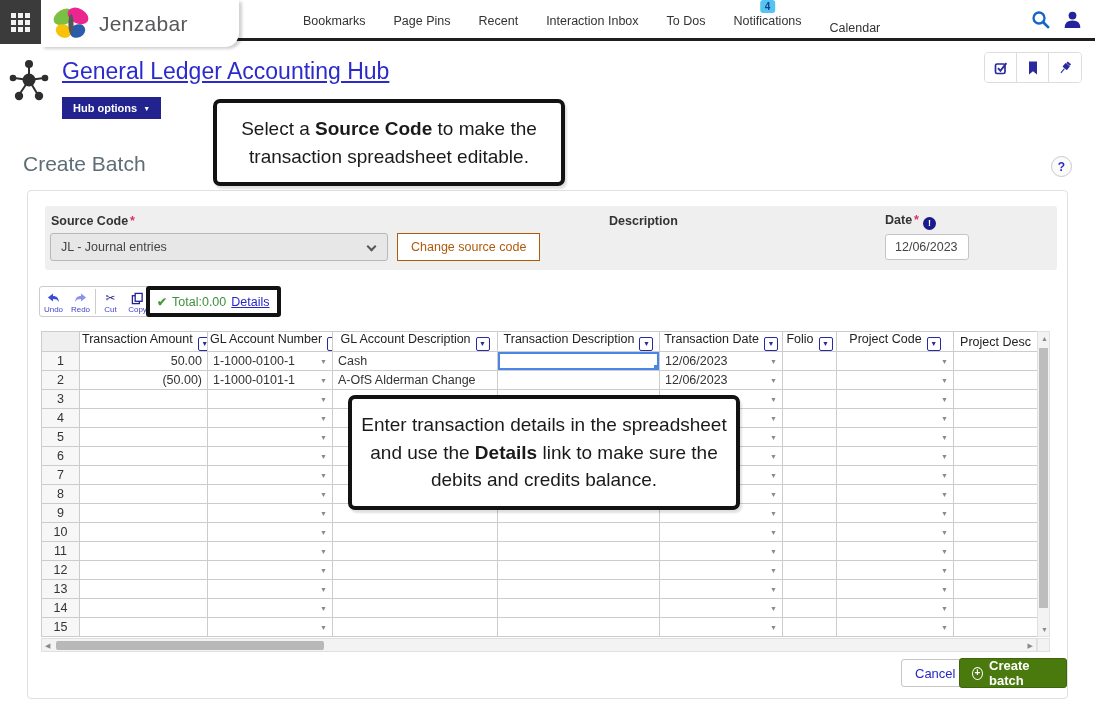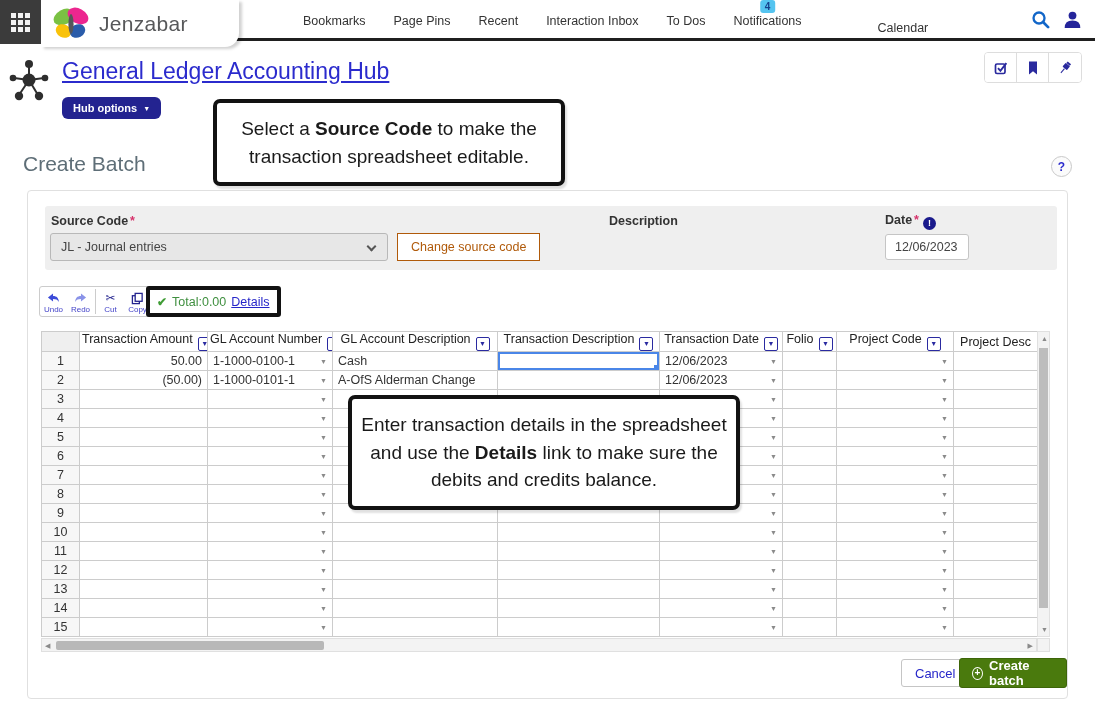--- a/index.html
+++ b/index.html
@@ -13,32 +13,32 @@
     display:flex; align-items:center; justify-content:center; z-index:7; cursor:pointer; }
   .appgrid-icon { display:grid; grid-template-columns:repeat(3,5px); grid-template-rows:repeat(3,5px); gap:2px; }
   .appgrid-icon span { background:#f2f2f2; }
   .logo-tab { position:absolute; left:41px; top:0; width:198px; height:47px; background:#fff;
     border-radius:0 0 14px 0; z-index:6; display:flex; align-items:center; padding-left:10px;
     box-shadow:3px 2px 3px rgba(0,0,0,0.18); }
   .brand-text { font-size:21px; color:#57585a; font-weight:500; letter-spacing:0.3px; margin-left:6px; }
   .nav-items { position:absolute; left:303px; top:0; height:41px; display:flex; gap:28px;
     align-items:center; font-size:12.5px; color:#333; z-index:6; }
   .nav-item { position:relative; cursor:pointer; white-space:nowrap; }
-  .nav-item.low { margin-top:15px;margin-left:48px; }
+  .nav-item.low { margin-top:15px; }
   .nav-badge { position:absolute; top:-14px; left:50%; transform:translateX(-50%);
     background:#55c4f0; color:#16418c; font-size:10px; font-weight:bold; padding:1px 5px; border-radius:3px; }
   .nav-icons { position:absolute; right:13px; top:10px; display:flex; gap:13px; z-index:6; }
   .nav-icons svg { cursor:pointer; }
 
   
   .hub-icon { position:absolute; left:6px; top:56px; }
   .page-title { position:absolute; left:62px; top:58px; font-size:23px; color:#2b2bcd;
     text-decoration:underline; font-weight:500; cursor:pointer; }
   .hub-options-btn { position:absolute; left:62px; top:97px; background:#232390; color:#fff;
-    font-size:11px; font-weight:bold; padding:5px 11px; border-radius:6px; display:flex;
+    font-size:11px; font-weight:bold; padding:5px 11px; border-radius:0; display:flex;
     align-items:center; gap:6px; cursor:pointer; }
   .hub-options-btn .caret { font-size:7px; }
   .header-actions { position:absolute; right:13px; top:52px; display:flex; border:1px solid #ddd;
     border-radius:4px; overflow:hidden; background:#fff; }
   .header-action-btn { width:32px; height:29px; display:flex; align-items:center; justify-content:center;
     background:#fff; border-right:1px solid #ddd; cursor:pointer; }
   .header-action-btn:last-child { border-right:none; }
 
   
   .callout { position:absolute; background:#fff; border:4px solid #121212; border-radius:7px;

